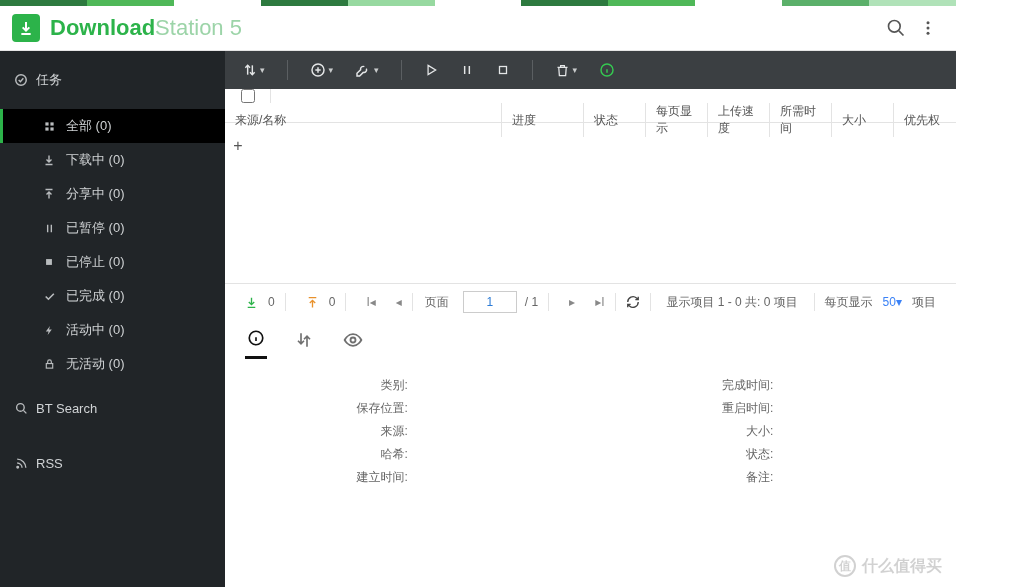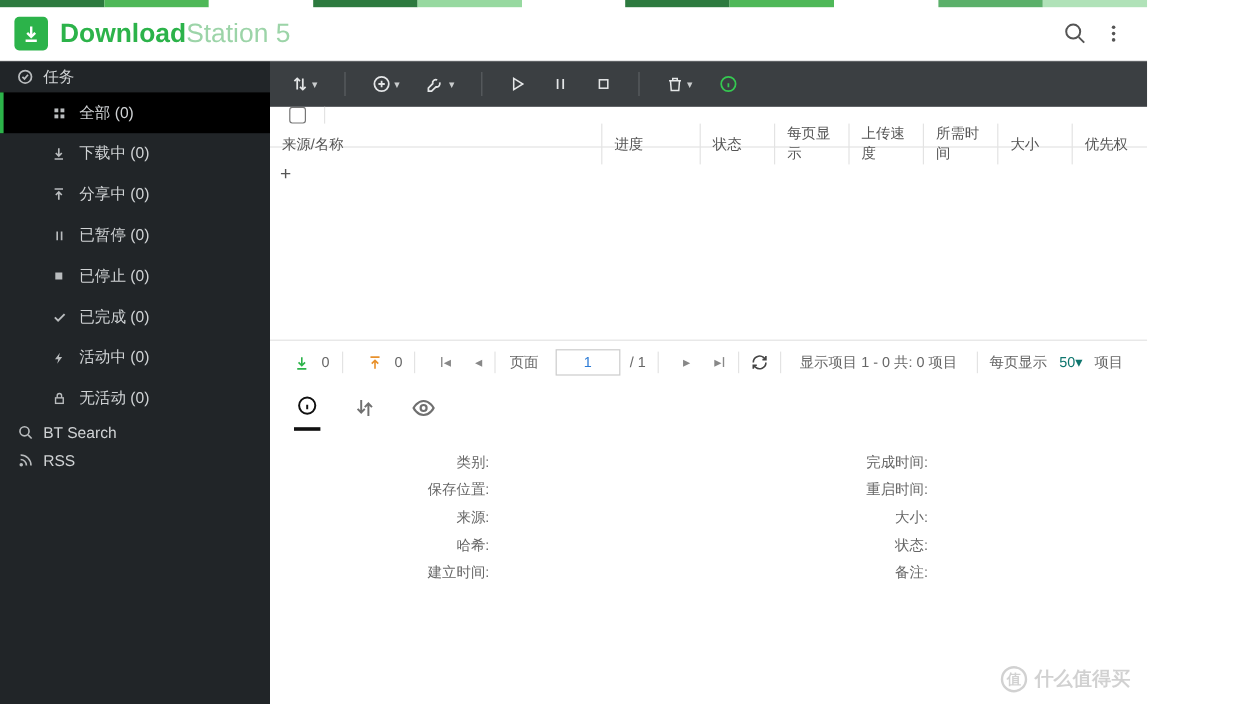--- a/index.html
+++ b/index.html
@@ -12,21 +12,21 @@
   .header { height: 45px; display: flex; align-items: center; padding: 0 12px; border-bottom: 1px solid #e5e5e5; }
   .logo { width: 28px; height: 28px; background: #2cb34a; border-radius: 4px; display: flex; align-items: center; justify-content: center; color:#fff; }
   .title { margin-left: 10px; font-size: 22px; }
   .title .b { font-weight: 700; color: #2cb34a; }
   .title .l { font-weight: 300; color: #9cd4a8; }
   .hspacer { flex: 1; }
   .hicon { width: 32px; height: 32px; display:flex; align-items:center; justify-content:center; color:#555; cursor:pointer; }
 
   .body { flex: 1; display: flex; min-height: 0; }
   .sidebar { width: 225px; background: #212528; color: #d0d3d5; display: flex; flex-direction: column; font-size: 13px; }
-  .side-section { padding: 4px 14px; display:flex; align-items:center; gap:8px; cursor:pointer; }
+  .side-section { padding: 20px 14px; display:flex; align-items:center; gap:8px; cursor:pointer; }
   .side-item { padding: 8px 14px 8px 42px; display:flex; align-items:center; gap:10px; cursor:pointer; position:relative; }
   .side-item.active { background: #000; }
   .side-item.active::before { content:""; position:absolute; left:0; top:0; bottom:0; width:3px; background:#2cb34a; }
   .side-ico { width:14px; display:flex; justify-content:center; color:#b9bcbe; }
 
   .main { flex:1; display:flex; flex-direction:column; min-width:0; }
   .toolbar { height: 38px; background: #3b3f42; display:flex; align-items:center; padding:0 18px; gap:22px; }
   .tbtn { color:#e4e6e7; cursor:pointer; display:flex; align-items:center; gap:2px; }
   .tbtn.sep { width:1px; height:20px; background:#5b5f62; cursor:default; }
   .tbtn svg { display:block; }
@@ -40,21 +40,21 @@
   .addcol { width:26px; justify-content:center; font-size:16px; cursor:pointer;}
 
   .rows { flex:3; min-height:0; border-bottom:1px solid #e3e3e3; }
 
   .pager { height: 36px; display:flex; align-items:center; padding: 0 10px; color:#666; font-size:12px; gap:0; }
   .pbtn { padding: 0 10px; cursor:pointer; color:#888; display:flex; align-items:center; height:100%; }
   .psep { width:1px; height:18px; background:#e3e3e3; }
   .pinp { width:54px; height:22px; border:1px solid #ccc; margin:0 8px; text-align:center; color:#2c7bd6; font-size:12px; }
   .pgreen { color:#2cb34a; }
   .porange { color:#e8912c; }
-  .pblue { color:#0f766e; }
+  .pblue { color:#3b82f6; }
   .pflex { flex:1; }
 
   .details { flex:5; min-height:0; display:flex; flex-direction:column; }
   .dtabs { height: 42px; display:flex; align-items:center; gap:26px; padding:0 20px; }
   .dtab { color:#707070; cursor:pointer; padding: 6px 2px; }
   .dtab.active { color:#111; border-bottom:3px solid #111; }
   .dbody { flex:1; display:flex; padding: 12px 0; }
   .dcol { flex:1; }
   .drow { display:flex; height:23px; align-items:center; font-size:12px; }
   .dlab { width: 50%; text-align:right; color:#666; }

